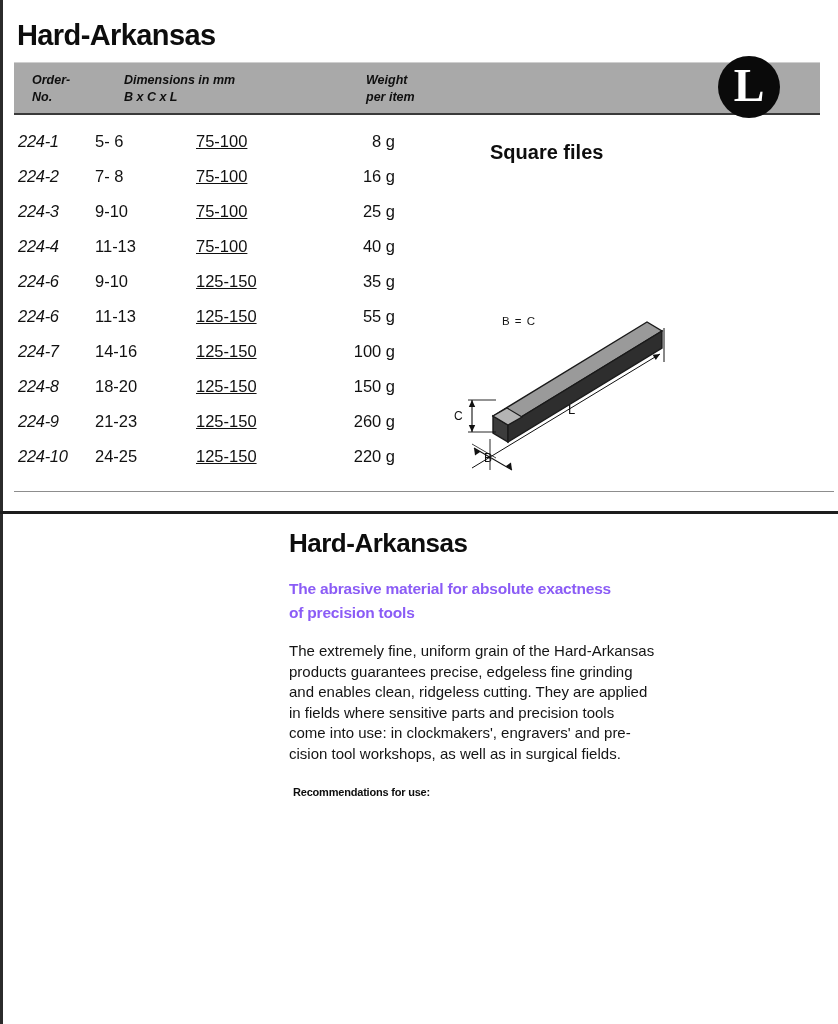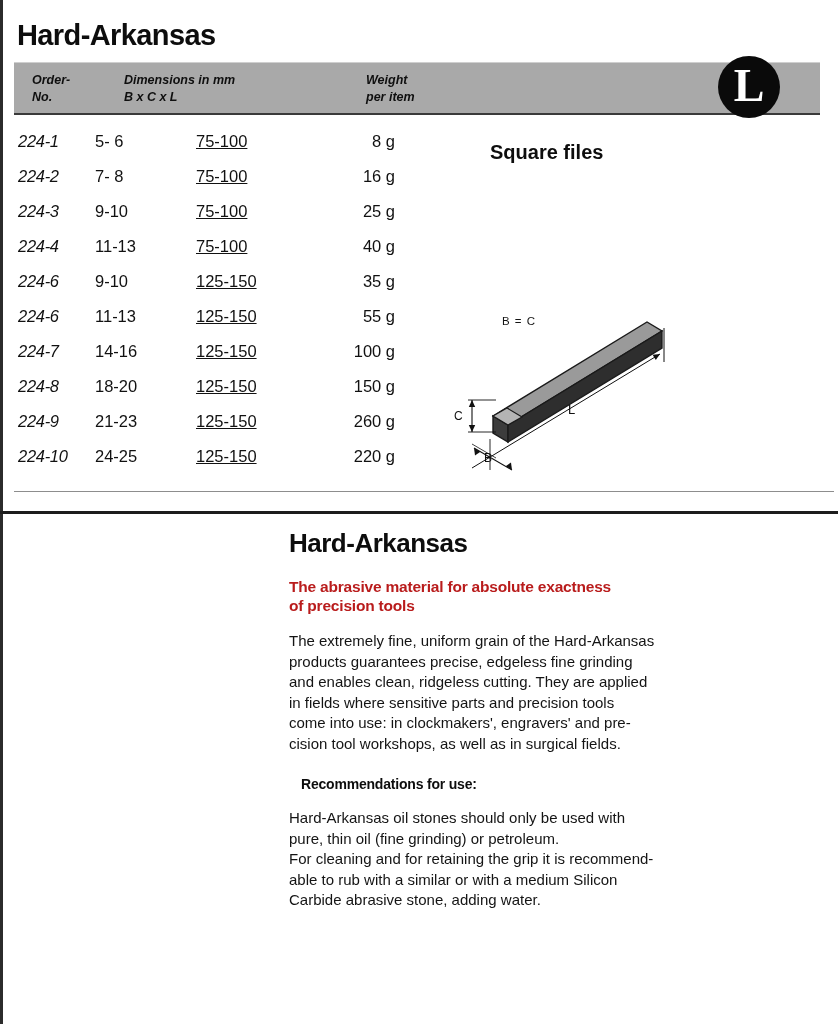--- a/index.html
+++ b/index.html
@@ -181,38 +181,38 @@
   .desc-title {
     font-size: 26px;
     font-weight: bold;
     letter-spacing: -0.5px;
     color: #0d0d0d;
     margin: 0 0 18px 0;
   }
   .desc-subtitle {
     font-size: 15.5px;
     font-weight: bold;
-    color: #b91c1c;
-    line-height: 19px;
+    color: #8b5cf6;
+    line-height: 24px;
     margin: 16px 0 16px 0;
     white-space: pre-line;
     letter-spacing: -0.2px;
   }
   .desc-para {
     font-size: 15px;
     color: #141414;
     line-height: 20.5px;
     margin: 14px 0 22px 0;
     white-space: pre-line;
   }
   .desc-heading {
-    font-size: 14px;
+    font-size: 11px;
     font-weight: bold;
     color: #0d0d0d;
-    margin: 0 0 16px 12px;
+    margin: 0 0 16px 4px;
     letter-spacing: -0.2px;
   }
 </style>
 </head>
 <body>
 
 <div class="page-edge"></div>
 
 <div class="top-section">
 
@@ -336,18 +336,13 @@
   <h2 class="desc-title">Hard-Arkansas</h2>
   <p class="desc-subtitle">The abrasive material for absolute exactness
 of precision tools</p>
   <p class="desc-para">The extremely fine, uniform grain of the Hard-Arkansas
 products guarantees precise, edgeless fine grinding
 and enables clean, ridgeless cutting. They are applied
 in fields where sensitive parts and precision tools
 come into use: in clockmakers', engravers' and pre-
 cision tool workshops, as well as in surgical fields.</p>
   <p class="desc-heading">Recommendations for use:</p>
-  <p class="desc-para">Hard-Arkansas oil stones should only be used with
-pure, thin oil (fine grinding) or petroleum.
-For cleaning and for retaining the grip it is recommend-
-able to rub with a similar or with a medium Silicon
-Carbide abrasive stone, adding water.</p>
 </div>
 
 </body></html>

